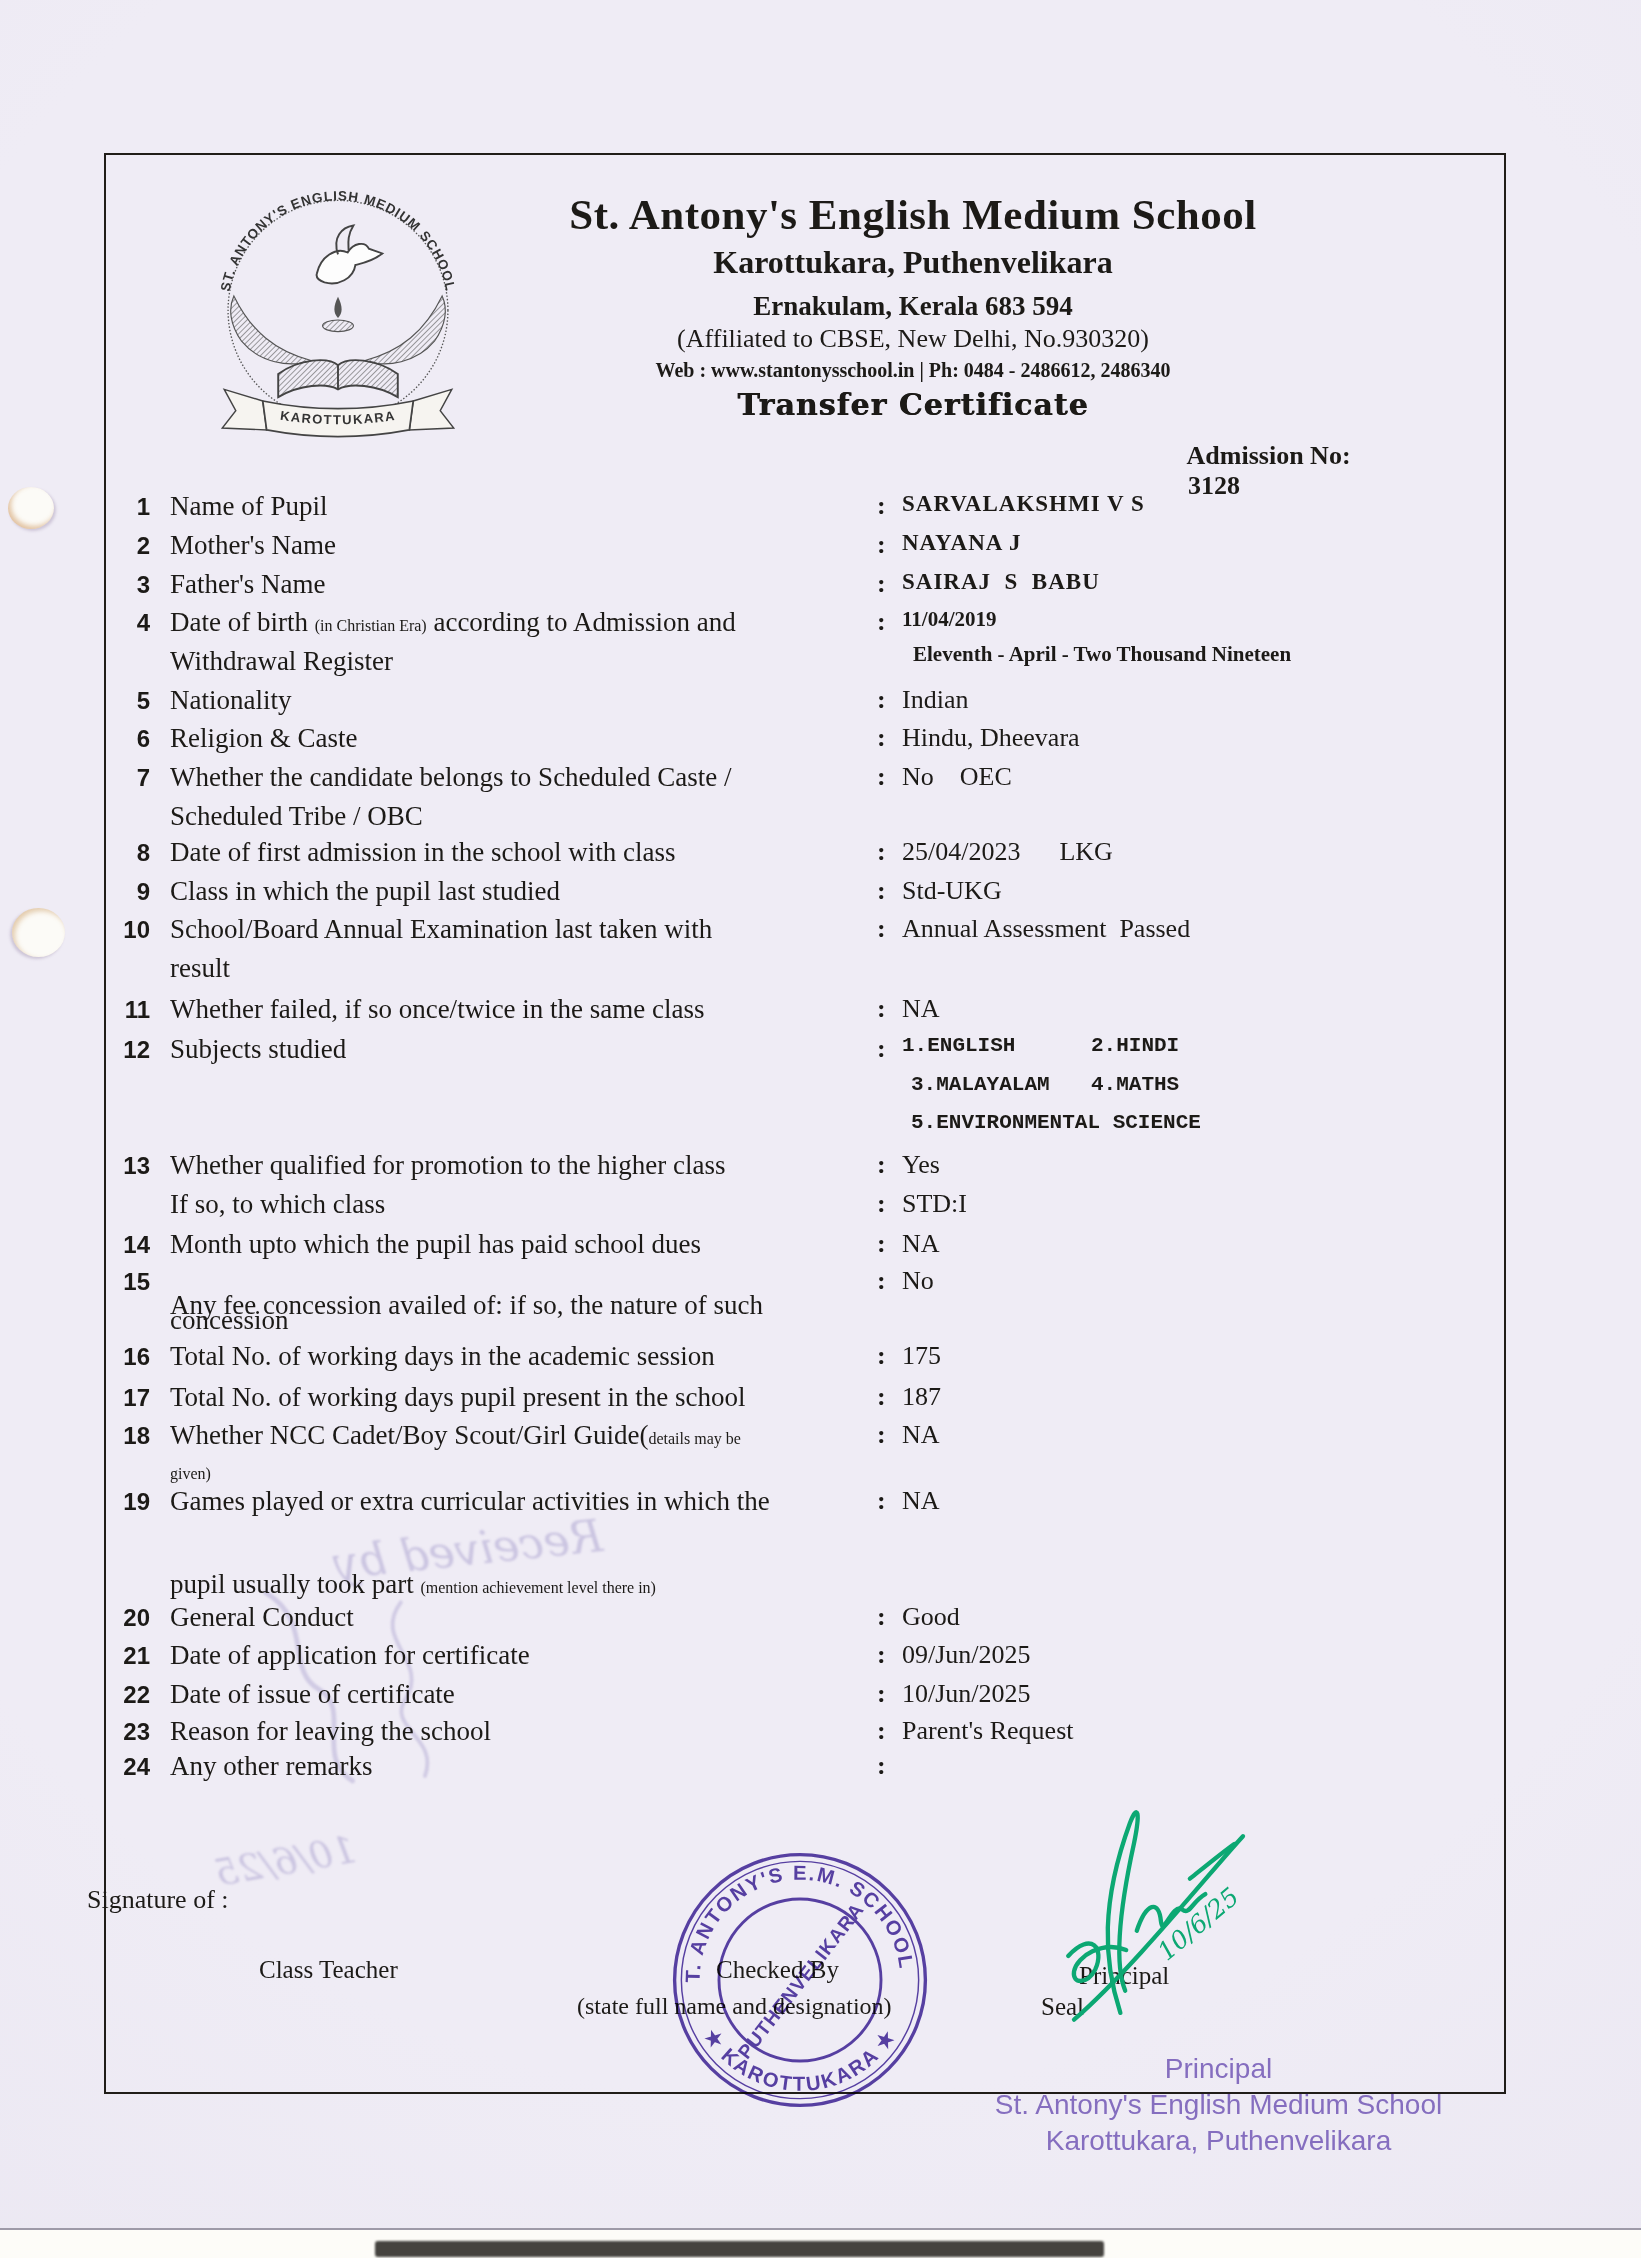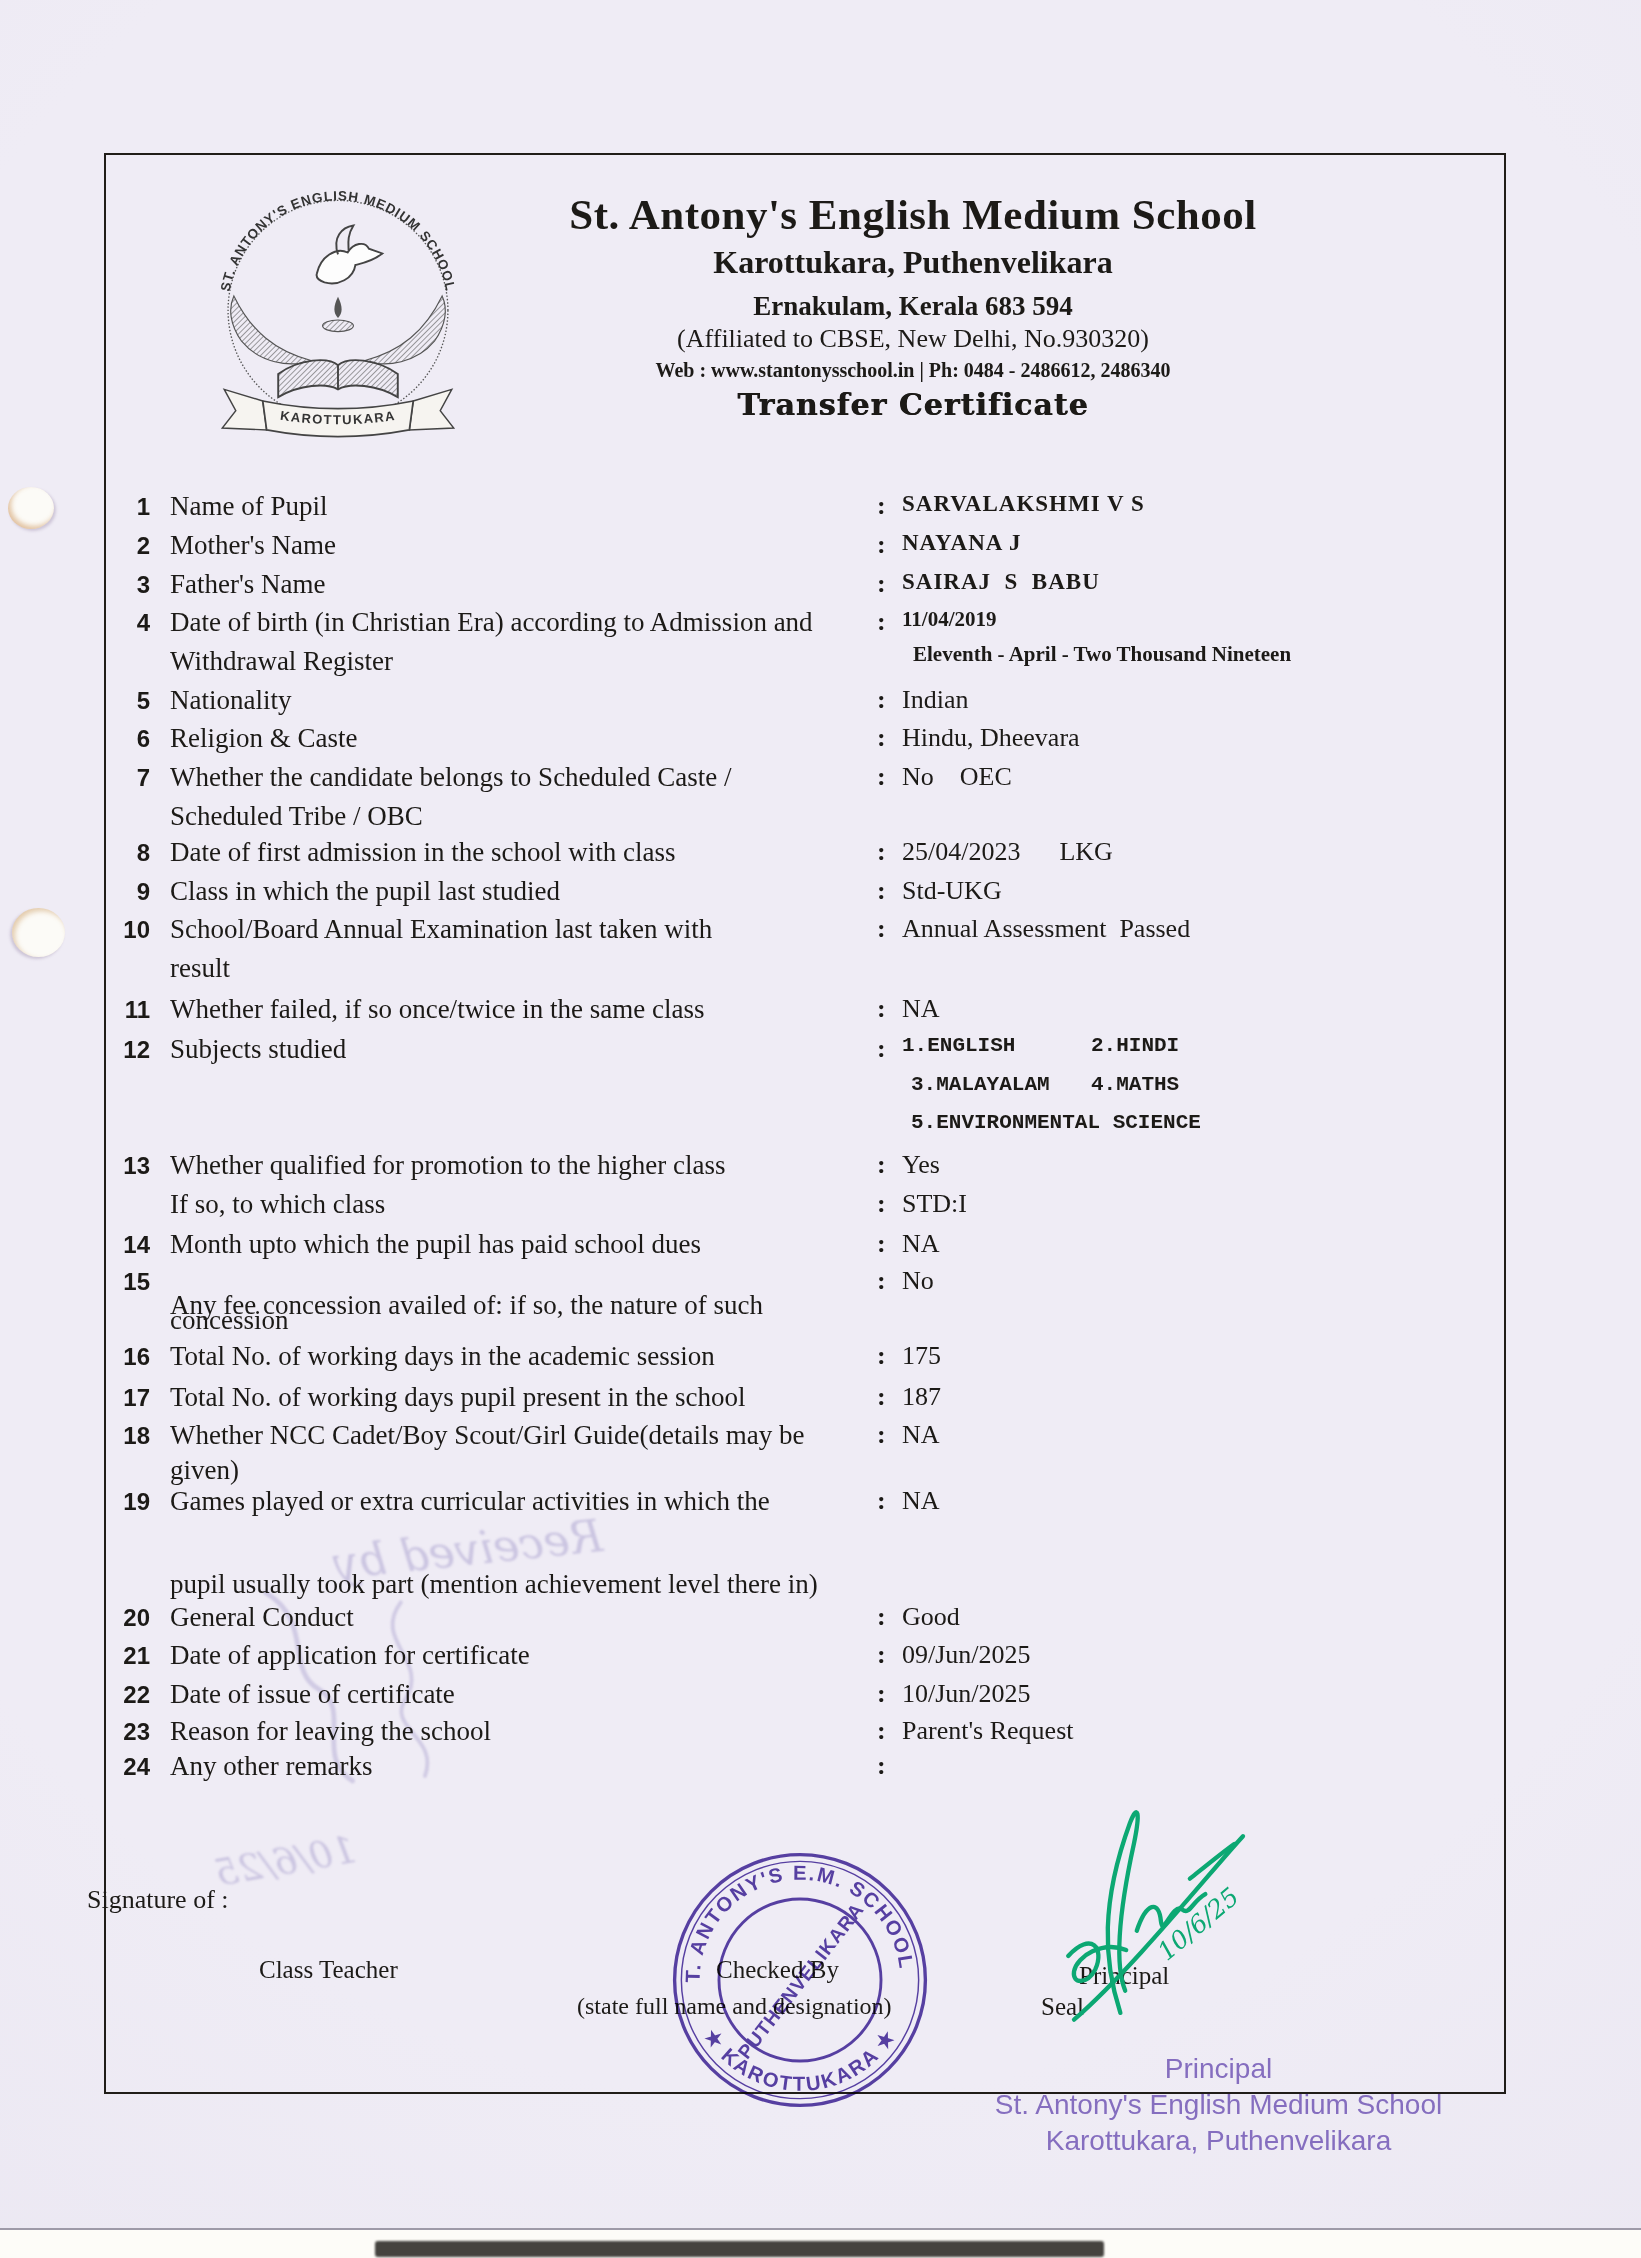--- a/index.html
+++ b/index.html
@@ -29,21 +29,21 @@
   .meta-l{position:absolute;left:140px;top:409px;font-size:26px;font-weight:bold;white-space:pre;}
   .meta-l .gap{display:inline-block;width:41px;}
   .meta-r{position:absolute;left:1162px;top:411px;font-size:26px;font-weight:bold;white-space:pre;}
 
   .fields{position:absolute;left:0;top:0;width:1641px;height:2258px;}
   .row{position:absolute;left:0;top:0;width:1641px;height:0;}
   .row > span{position:absolute;line-height:1.25;}
   .num{left:108px;top:1.9px;width:42px;text-align:right;font-family:"Liberation Sans",sans-serif;
        font-weight:bold;font-size:24px;}
   .lbl{left:170px;font-size:27px;white-space:pre;text-align:right;}
-  .lbl .sm{font-size:27px;}
+  .lbl .sm{font-size:16px;}
   .colon{left:877px;font-size:26px;font-weight:bold;}
   .val{left:902px;font-size:26px;white-space:pre;}
   .v-caps{font-size:23px;font-weight:bold;letter-spacing:1px;}
   .v-sm-bold{font-size:21px;font-weight:bold;}
   .v-mono{font-family:"Liberation Mono",monospace;font-size:21px;font-weight:bold;}
 
   .f-sign{position:absolute;left:87px;top:1885px;font-size:26px;}
   .f-ct{position:absolute;left:259px;top:1956px;font-size:25px;}
   .f-cb{position:absolute;left:716px;top:1956px;font-size:25px;}
   .f-state{position:absolute;left:577px;top:1993px;font-size:24px;}
@@ -124,20 +124,24 @@
 
   <div class="head">
     <div class="h-school">St. Antony's English Medium School</div>
     <div class="h-loc">Karottukara, Puthenvelikara</div>
     <div class="h-ern">Ernakulam, Kerala 683 594</div>
     <div class="h-aff">(Affiliated to CBSE, New Delhi, No.930320)</div>
     <div class="h-web">Web : www.stantonysschool.in | Ph: 0484 - 2486612, 2486340</div>
     <div class="h-title">Transfer Certificate</div>
   </div>
 
+  <div class="meta-r">
+    <span>Admission No:</span>
+    <span>3128</span>
+  </div>
 
   <div class="fields">
       <div class="row" style="top: 490px;">
         <span class="num">1</span>
         <span class="lbl" style="top: 0px;"><span>Name of Pupil</span></span>
         <span class="colon" style="top: 0px;">:</span>
         <span class="val v-caps" style="top: 0px; left: 902px;">SARVALAKSHMI V S</span>
       </div>
       <div class="row" style="top: 529px;">
         <span class="num">2</span>

